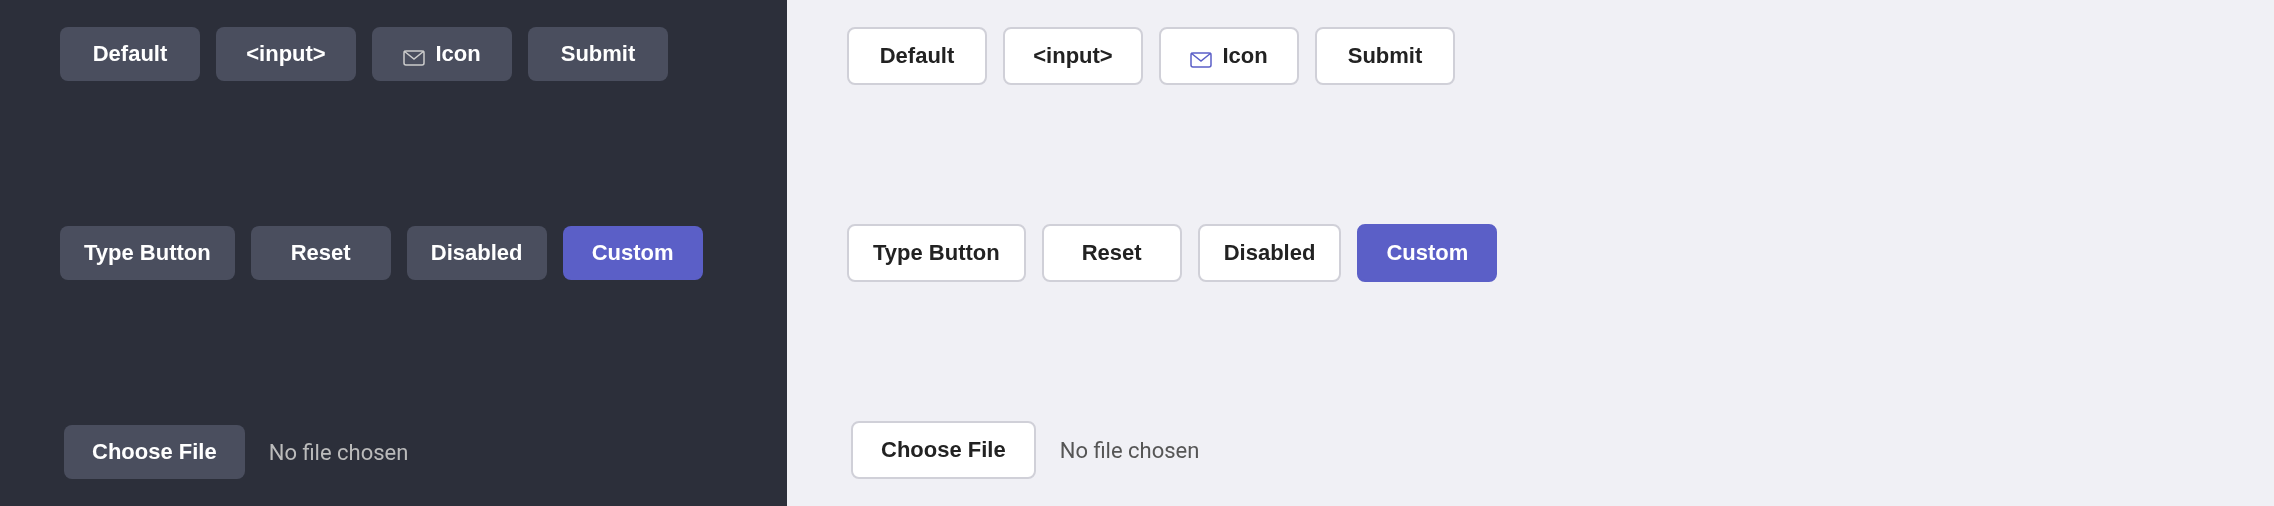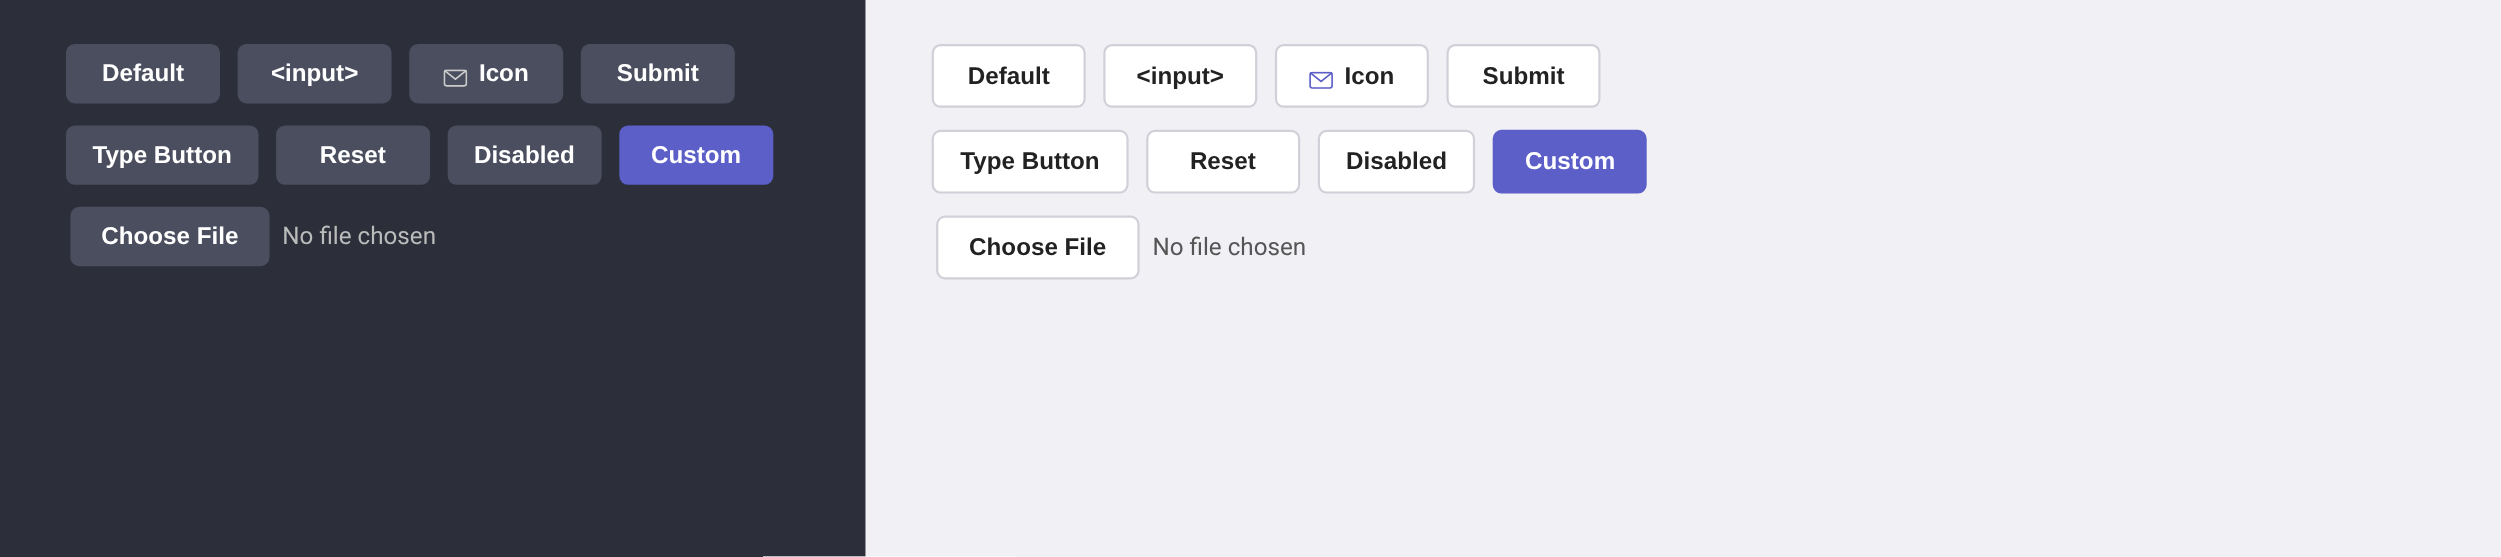--- a/index.html
+++ b/index.html
@@ -12,22 +12,22 @@
       width: 2274px;
       height: 506px;
       display: flex;
       font-family: -apple-system, BlinkMacSystemFont, 'Segoe UI', Roboto, sans-serif;
       overflow: hidden;
     }
 
     .panel {
       display: flex;
       flex-direction: column;
-      justify-content: flex-start;
-      padding: 40px 60px;
+      justify-content: space-between;
+      padding: 27px 60px;
       gap: 20px;
     }
 
     .panel-dark {
       background-color: #2c2f3a;
       width: 787px;
       flex-shrink: 0;
     }
 
     .panel-light {
@@ -87,21 +87,21 @@
     .btn-light-custom {
       background-color: #5b5fc7;
       color: #ffffff;
       border-color: #5b5fc7;
     }
 
     
     .file-row {
       display: flex;
       align-items: center;
-      gap: 12px;
+      gap: 24px;
       padding-left: 4px;
     }
 
     .btn-choose-dark {
       background-color: #4a4e5e;
       color: #ffffff;
       padding: 14px 28px;
       border-radius: 8px;
       font-size: 22px;
       font-weight: 700;

